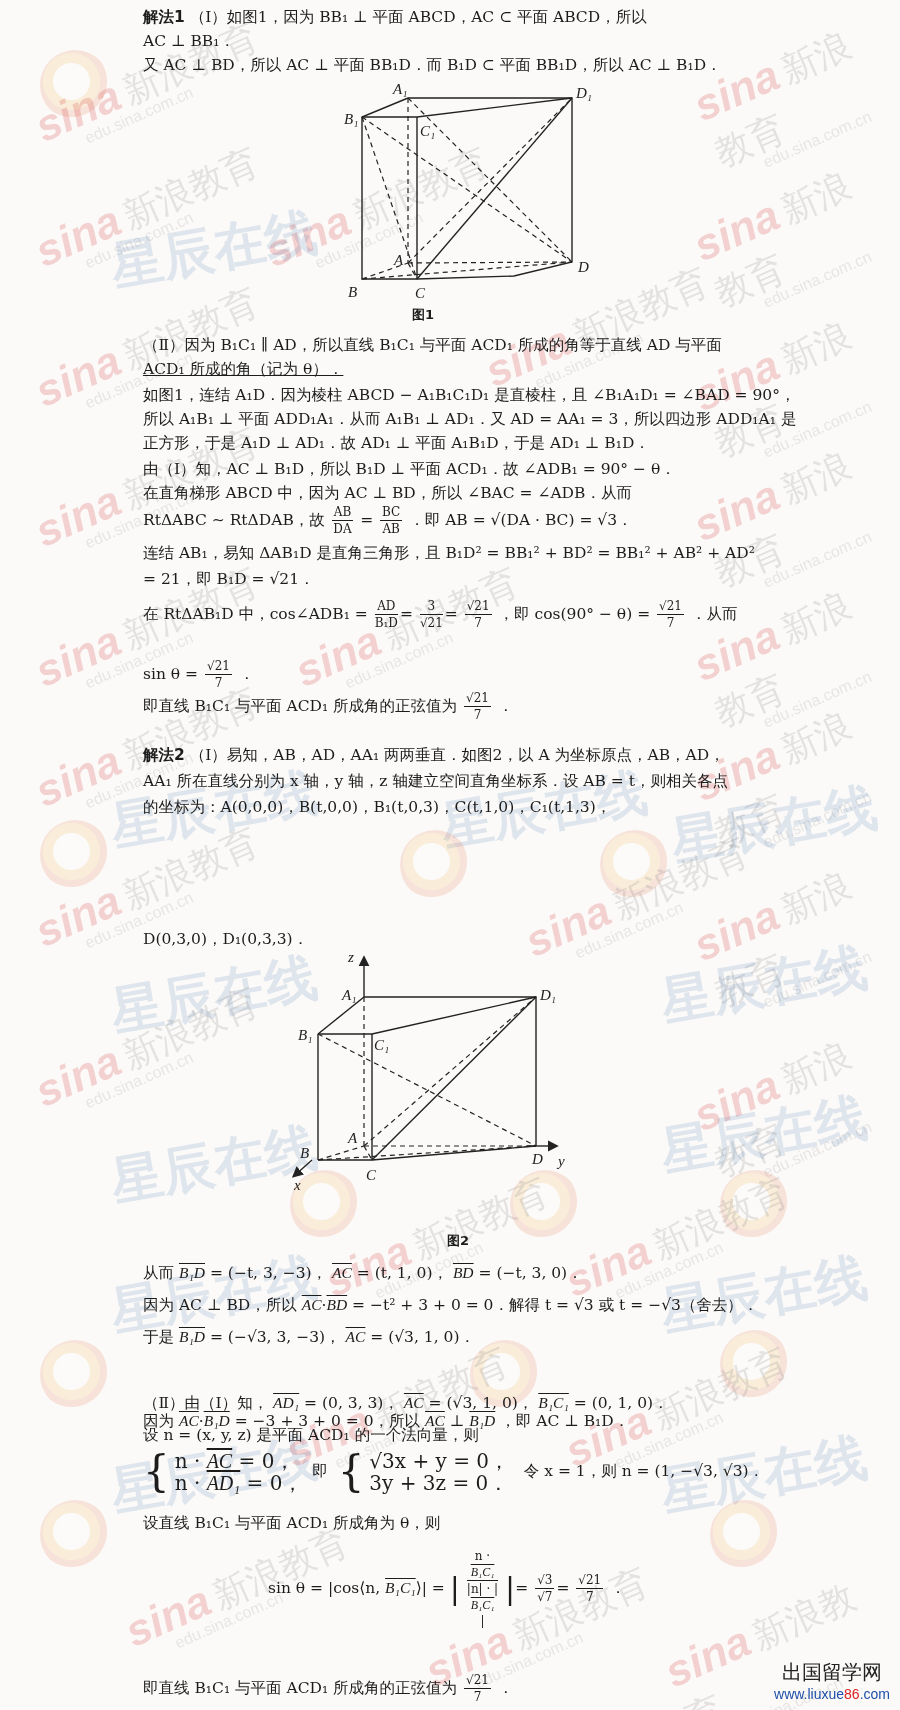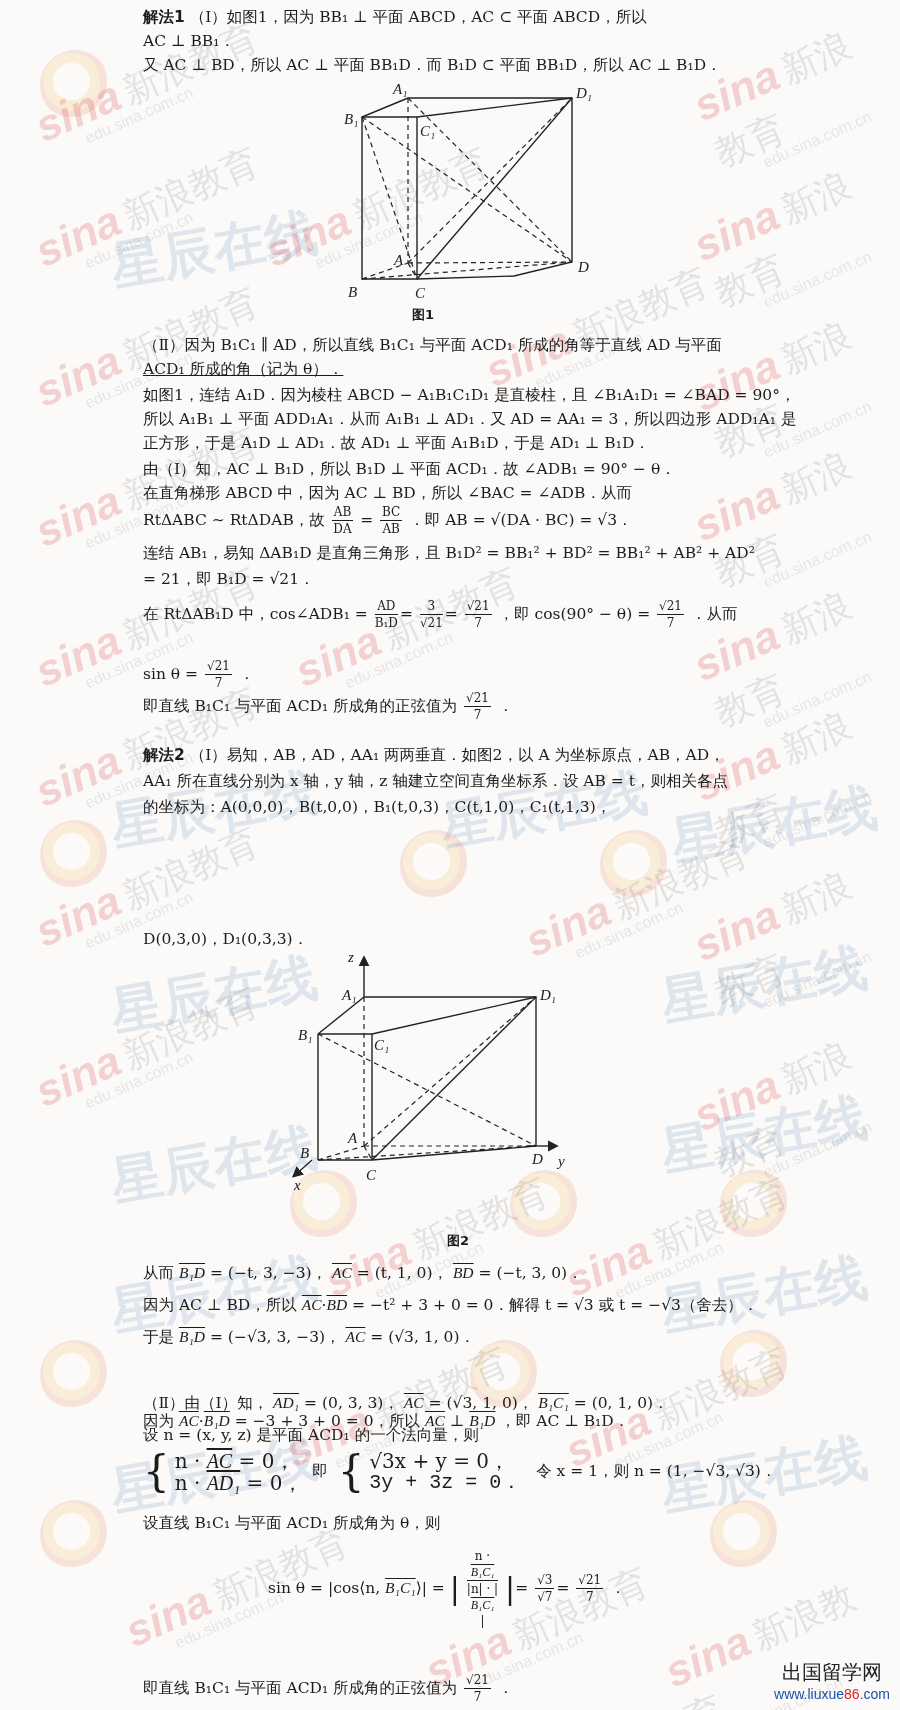--- a/index.html
+++ b/index.html
@@ -260,21 +260,21 @@
 <div class="line" style="top:1450px;">
   <span class="brace">{</span>
   <span class="sys">
     <span style="display:block;"><span>n · </span><span class="ov m">AC</span><span> = 0，</span></span>
     <span style="display:block;"><span>n · </span><span class="ov m">AD₁</span><span> = 0，</span></span>
   </span>
   &nbsp;<span>即</span>&nbsp;
   <span class="brace">{</span>
   <span class="sys">
     <span style="display:block;">√3x + y = 0，</span>
-    <span style="display:block;font-family:Liberation Mono, monospace;">3y + 3z = 0．</span>
+    <span style="display:block;">3y + 3z = 0．</span>
   </span>
   &nbsp;&nbsp;<span>令 x = 1，则 n = (1, −√3, √3)．</span>
 </div>
 
 <div class="line" style="top:1512px;">设直线 B₁C₁ 与平面 ACD₁ 所成角为 θ，则</div>
 
 <div class="line" style="top:1548px;left:268px;">
   <span>sin θ = |cos⟨n, </span><span class="ov m">B₁C₁</span><span>⟩| =</span>
   <span style="font-size:30px;vertical-align:middle;">|</span>
   <span class="frac">

